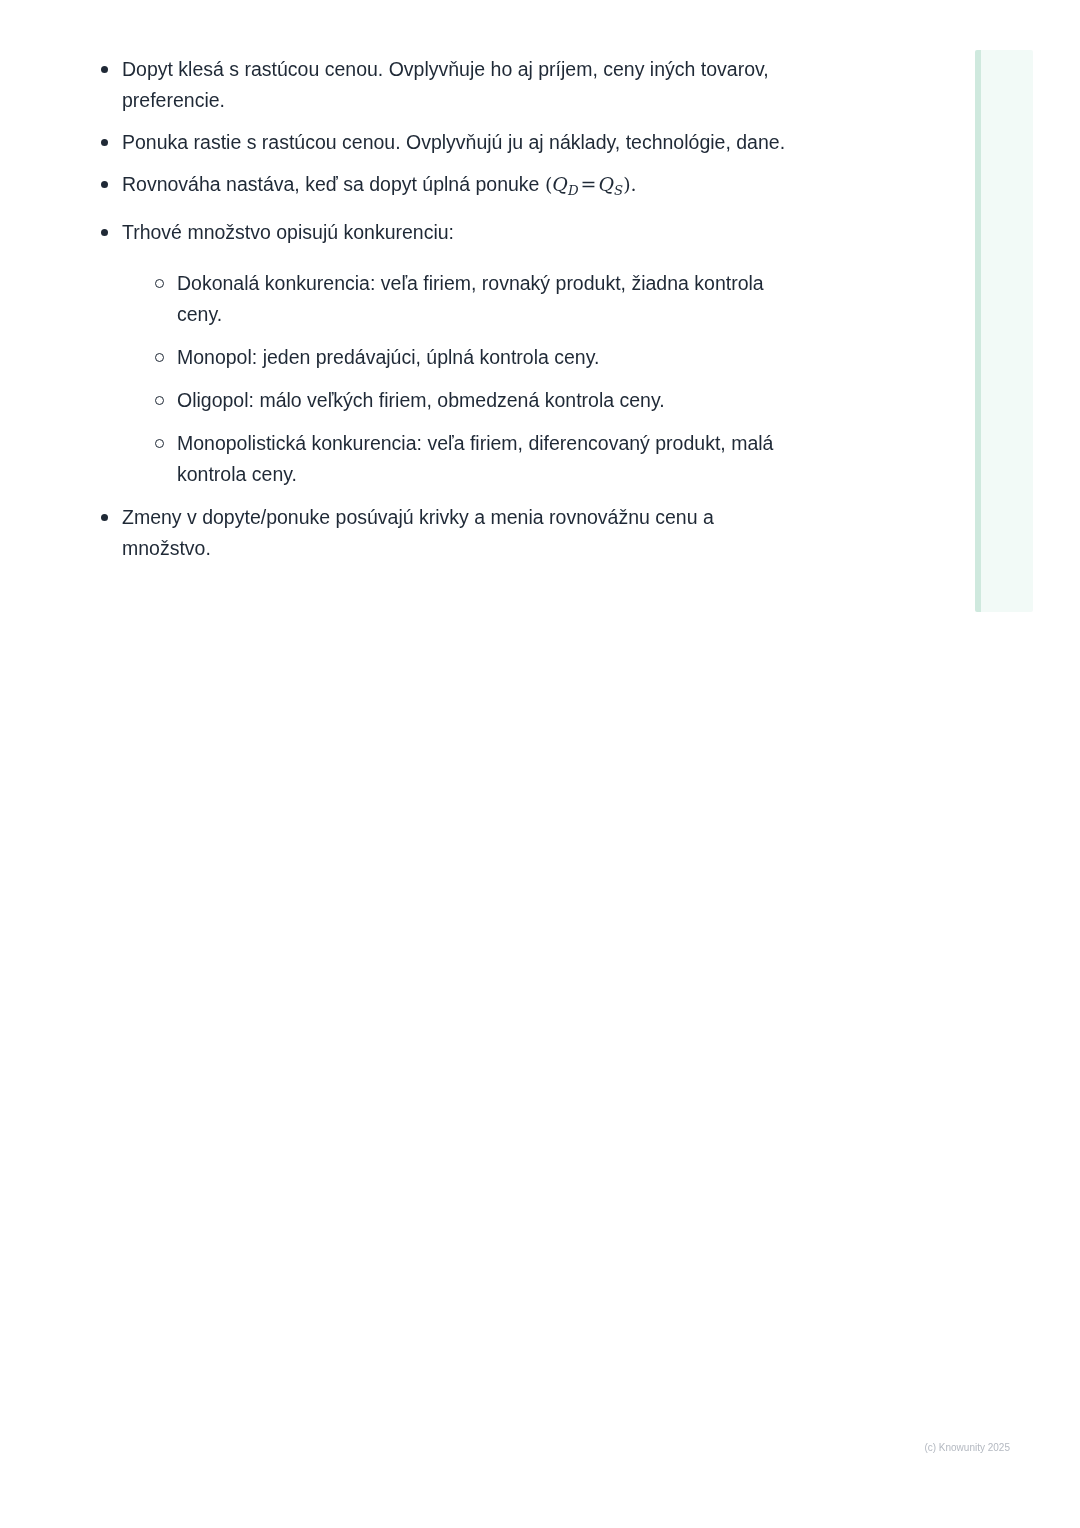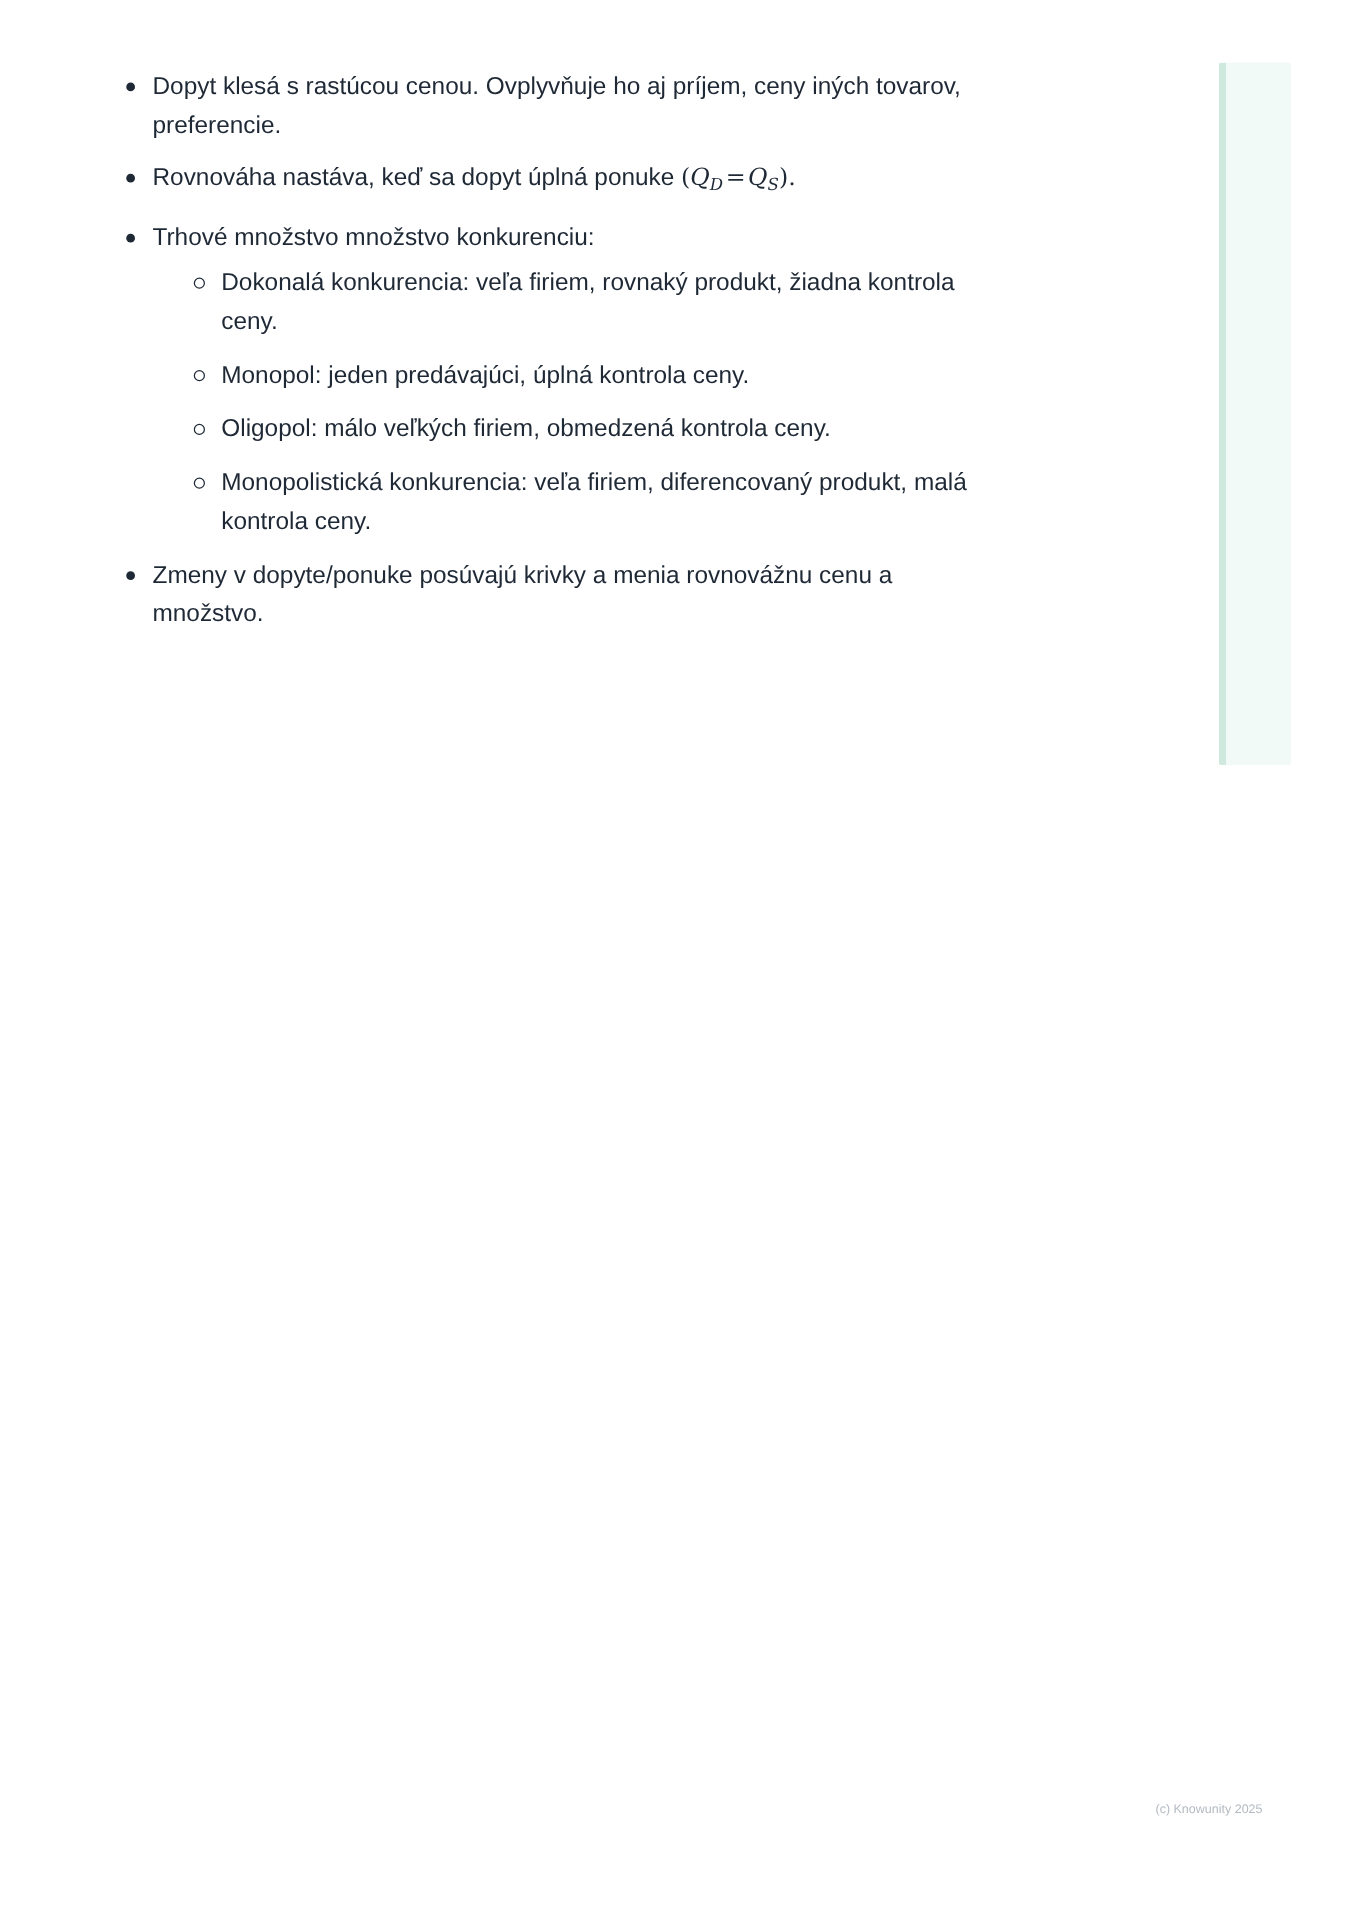--- a/index.html
+++ b/index.html
@@ -51,21 +51,21 @@
   li.li1 > .disc {
     position: absolute;
     left: 1px;
     top: 12px;
     width: 7px;
     height: 7px;
     border-radius: 50%;
     background: #1f2936;
   }
 
-  ul.sub-list { margin-top: 5px; }
+  ul.sub-list { margin-top: 20px; }
 
   li.li2 {
     position: relative;
     padding-left: 22px;
     margin: 0 0 12px 33px;
     font-size: 19.5px;
     line-height: 31px;
     white-space: pre-wrap;
   }
   li.li2 > .circle {
@@ -109,22 +109,23 @@
 </style>
 </head>
 <body>
 
 <div class="highlight-panel"></div>
 
 <div class="content">
   <ul class="bullet-list" id="bullet-list">
       <li class="li1"><span class="disc"></span><strong class="seg-bold">Dopyt</strong><span> klesá s rastúcou cenou. Ovplyvňuje ho aj príjem, ceny iných tovarov,
 preferencie.</span></li>
+      <li class="li1"><span class="disc"></span><strong class="seg-bold">Ponuka</strong><span> rastie s rastúcou cenou. Ovplyvňujú ju aj náklady, technológie, dane.</span></li>
       <li class="li1"><span class="disc"></span><strong class="seg-bold">Rovnováha</strong><span> nastáva, keď sa dopyt úplná ponuke </span><span class="math"><span class="paren">(</span><span class="mi">Q</span><span class="msub">D</span><span class="mo">=</span><span class="mi">Q</span><span class="msub">S</span><span class="paren">).</span></span></li>
-      <li class="li1"><span class="disc"></span><strong class="seg-bold">Trhové množstvo</strong><span> množstvo konkurenciu:</span><ul class="sub-list"><li class="li2"><span class="circle"></span><strong class="seg-bold">Dokonalá konkurencia:</strong><span> veľa firiem, rovnaký produkt, žiadna kontrola
+      <li class="li1"><span class="disc"></span><strong class="seg-bold">Trhové množstvo</strong><span> opisujú konkurenciu:</span><ul class="sub-list"><li class="li2"><span class="circle"></span><strong class="seg-bold">Dokonalá konkurencia:</strong><span> veľa firiem, rovnaký produkt, žiadna kontrola
 ceny.</span></li><li class="li2"><span class="circle"></span><strong class="seg-bold">Monopol:</strong><span> jeden predávajúci, úplná kontrola ceny.</span></li><li class="li2"><span class="circle"></span><strong class="seg-bold">Oligopol:</strong><span> málo veľkých firiem, obmedzená kontrola ceny.</span></li><li class="li2"><span class="circle"></span><strong class="seg-bold">Monopolistická konkurencia:</strong><span> veľa firiem, diferencovaný produkt, malá
 kontrola ceny.</span></li></ul></li>
       <li class="li1"><span class="disc"></span><span>Zmeny v dopyte/ponuke posúvajú krivky a menia rovnovážnu cenu a
 množstvo.</span></li>
     </ul>
 </div>
 
 <div class="footer">(c) Knowunity 2025</div>
 
 </body></html>

